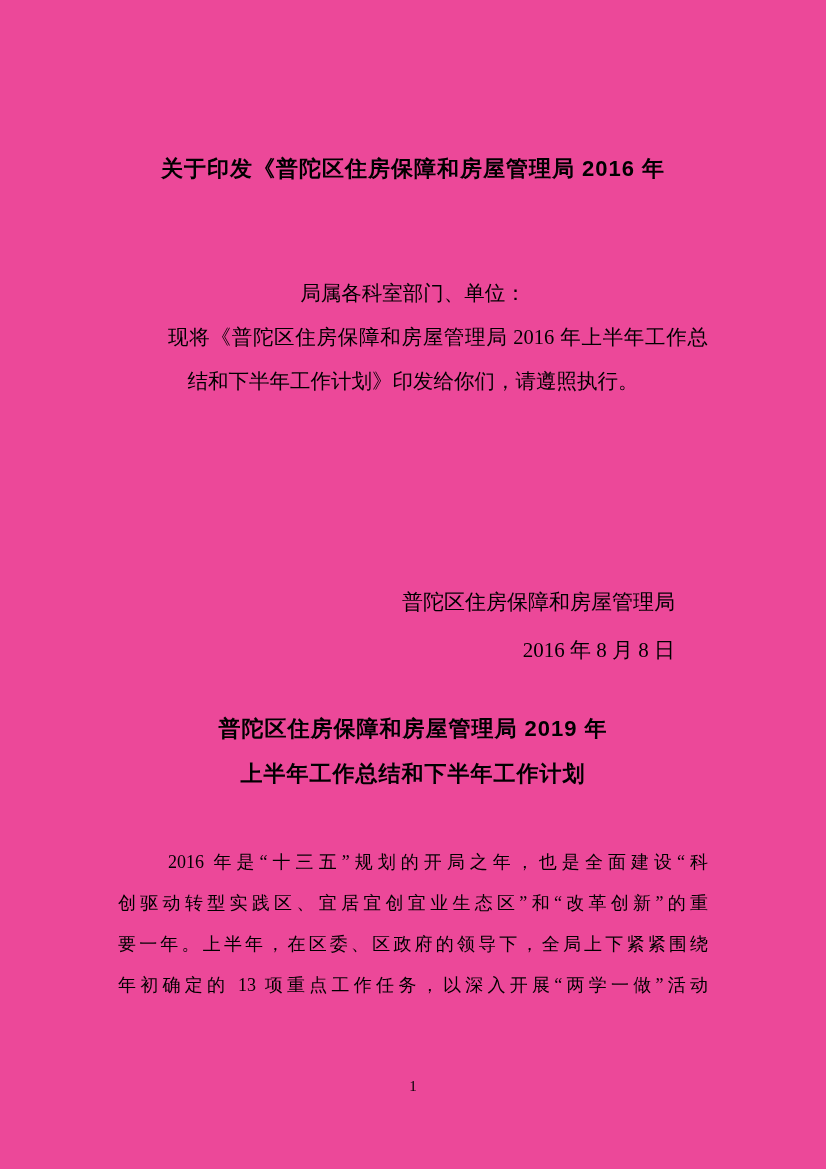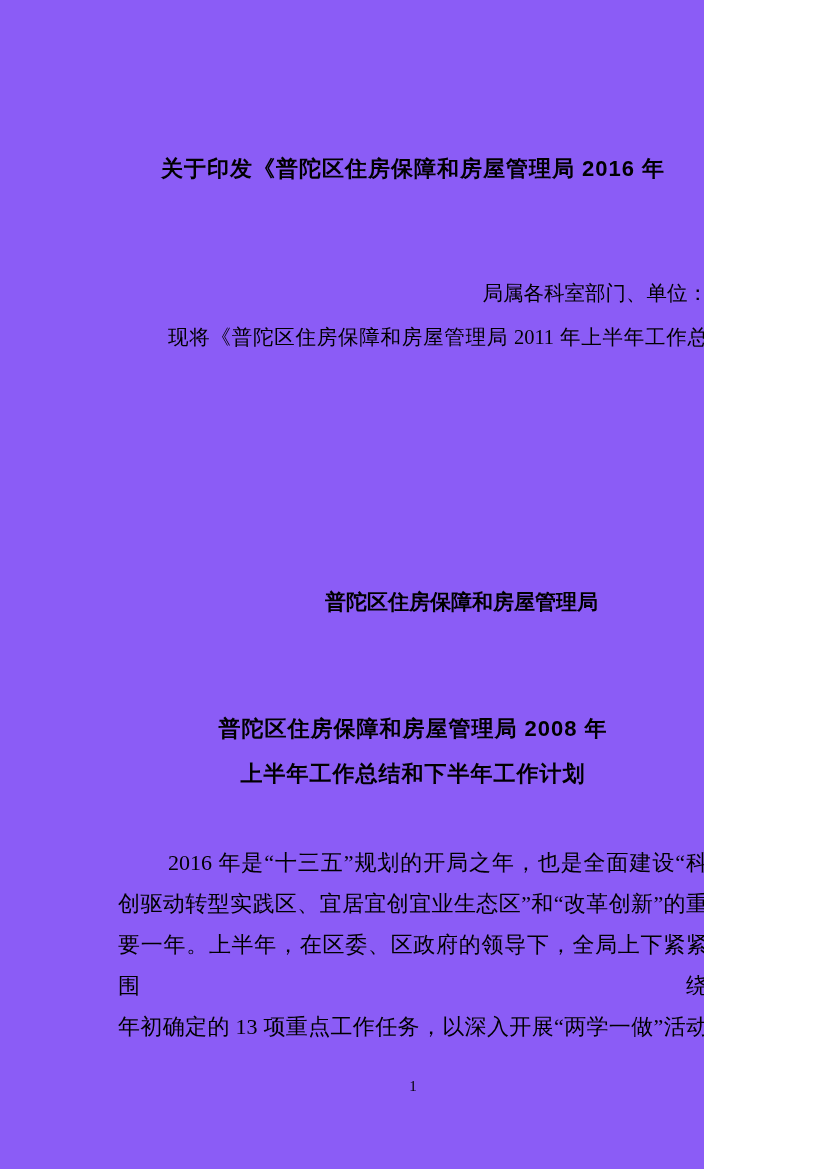--- a/index.html
+++ b/index.html
@@ -2,23 +2,23 @@
 <html><head>
 <meta charset="utf-8">
 <style>
   html, body {
     margin: 0;
     padding: 0;
     background: #ffffff;
   }
   .page {
     position: relative;
-    width: 704px;
+    width: 826px;
     height: 1169px;
-    background: #8b5cf6;
+    background: #ec4899;
     color: #000000;
     font-family: "Liberation Serif", serif;
     overflow: hidden;
   }
   .block {
     position: absolute;
     left: 118px;
     width: 590px;
   }
   
@@ -44,42 +44,41 @@
   .bodytext {
     font-size: 20.5px;
     line-height: 44px;
   }
   .notice-body {
     top: 271px;
   }
   .para-block {
     top: 842px;
     line-height: 41px;
-    font-size: 22px;
+    font-size: 18px;
   }
   .line-left {
-    text-align: right;
+    text-align: center;
   }
   .line-just {
     text-align: justify;
     text-align-last: justify;
     text-justify: inter-character;
   }
   .indent {
     text-indent: 50px;
   }
   .signature-block {
     position: absolute;
     left: 325px;
     top: 578px;
     width: 350px;
-    text-align: left;
+    text-align: right;
     font-size: 21px;
     line-height: 48px;
-    font-weight: bold;
   }
   .page-number {
     position: absolute;
     left: 0;
     top: 1078px;
     width: 826px;
     text-align: center;
     font-size: 15px;
   }
 </style>
@@ -87,29 +86,31 @@
 <body>
 
 <div class="page">
 
   <div class="block doc-title">
     <div>关于印发《普陀区住房保障和房屋管理局 2016 年</div>
   </div>
 
   <div class="block bodytext notice-body">
     <div class="line-left">局属各科室部门、单位：</div>
-    <div class="line-just indent">现将《普陀区住房保障和房屋管理局 2011 年上半年工作总</div>
+    <div class="line-just indent">现将《普陀区住房保障和房屋管理局 2016 年上半年工作总</div>
+    <div class="line-left">结和下半年工作计划》印发给你们，请遵照执行。</div>
   </div>
 
   <div class="signature-block">
     <div>普陀区住房保障和房屋管理局</div>
+    <div>2016 年 8 月 8 日</div>
   </div>
 
   <div class="block report-title">
-    <div>普陀区住房保障和房屋管理局 2008 年</div>
+    <div>普陀区住房保障和房屋管理局 2019 年</div>
     <div>上半年工作总结和下半年工作计划</div>
   </div>
 
   <div class="block para-block">
     <div class="line-just indent">2016 年是“十三五”规划的开局之年，也是全面建设“科</div>
     <div class="line-just">创驱动转型实践区、宜居宜创宜业生态区”和“改革创新”的重</div>
     <div class="line-just">要一年。上半年，在区委、区政府的领导下，全局上下紧紧围绕</div>
     <div class="line-just">年初确定的 13 项重点工作任务，以深入开展“两学一做”活动</div>
   </div>
 

